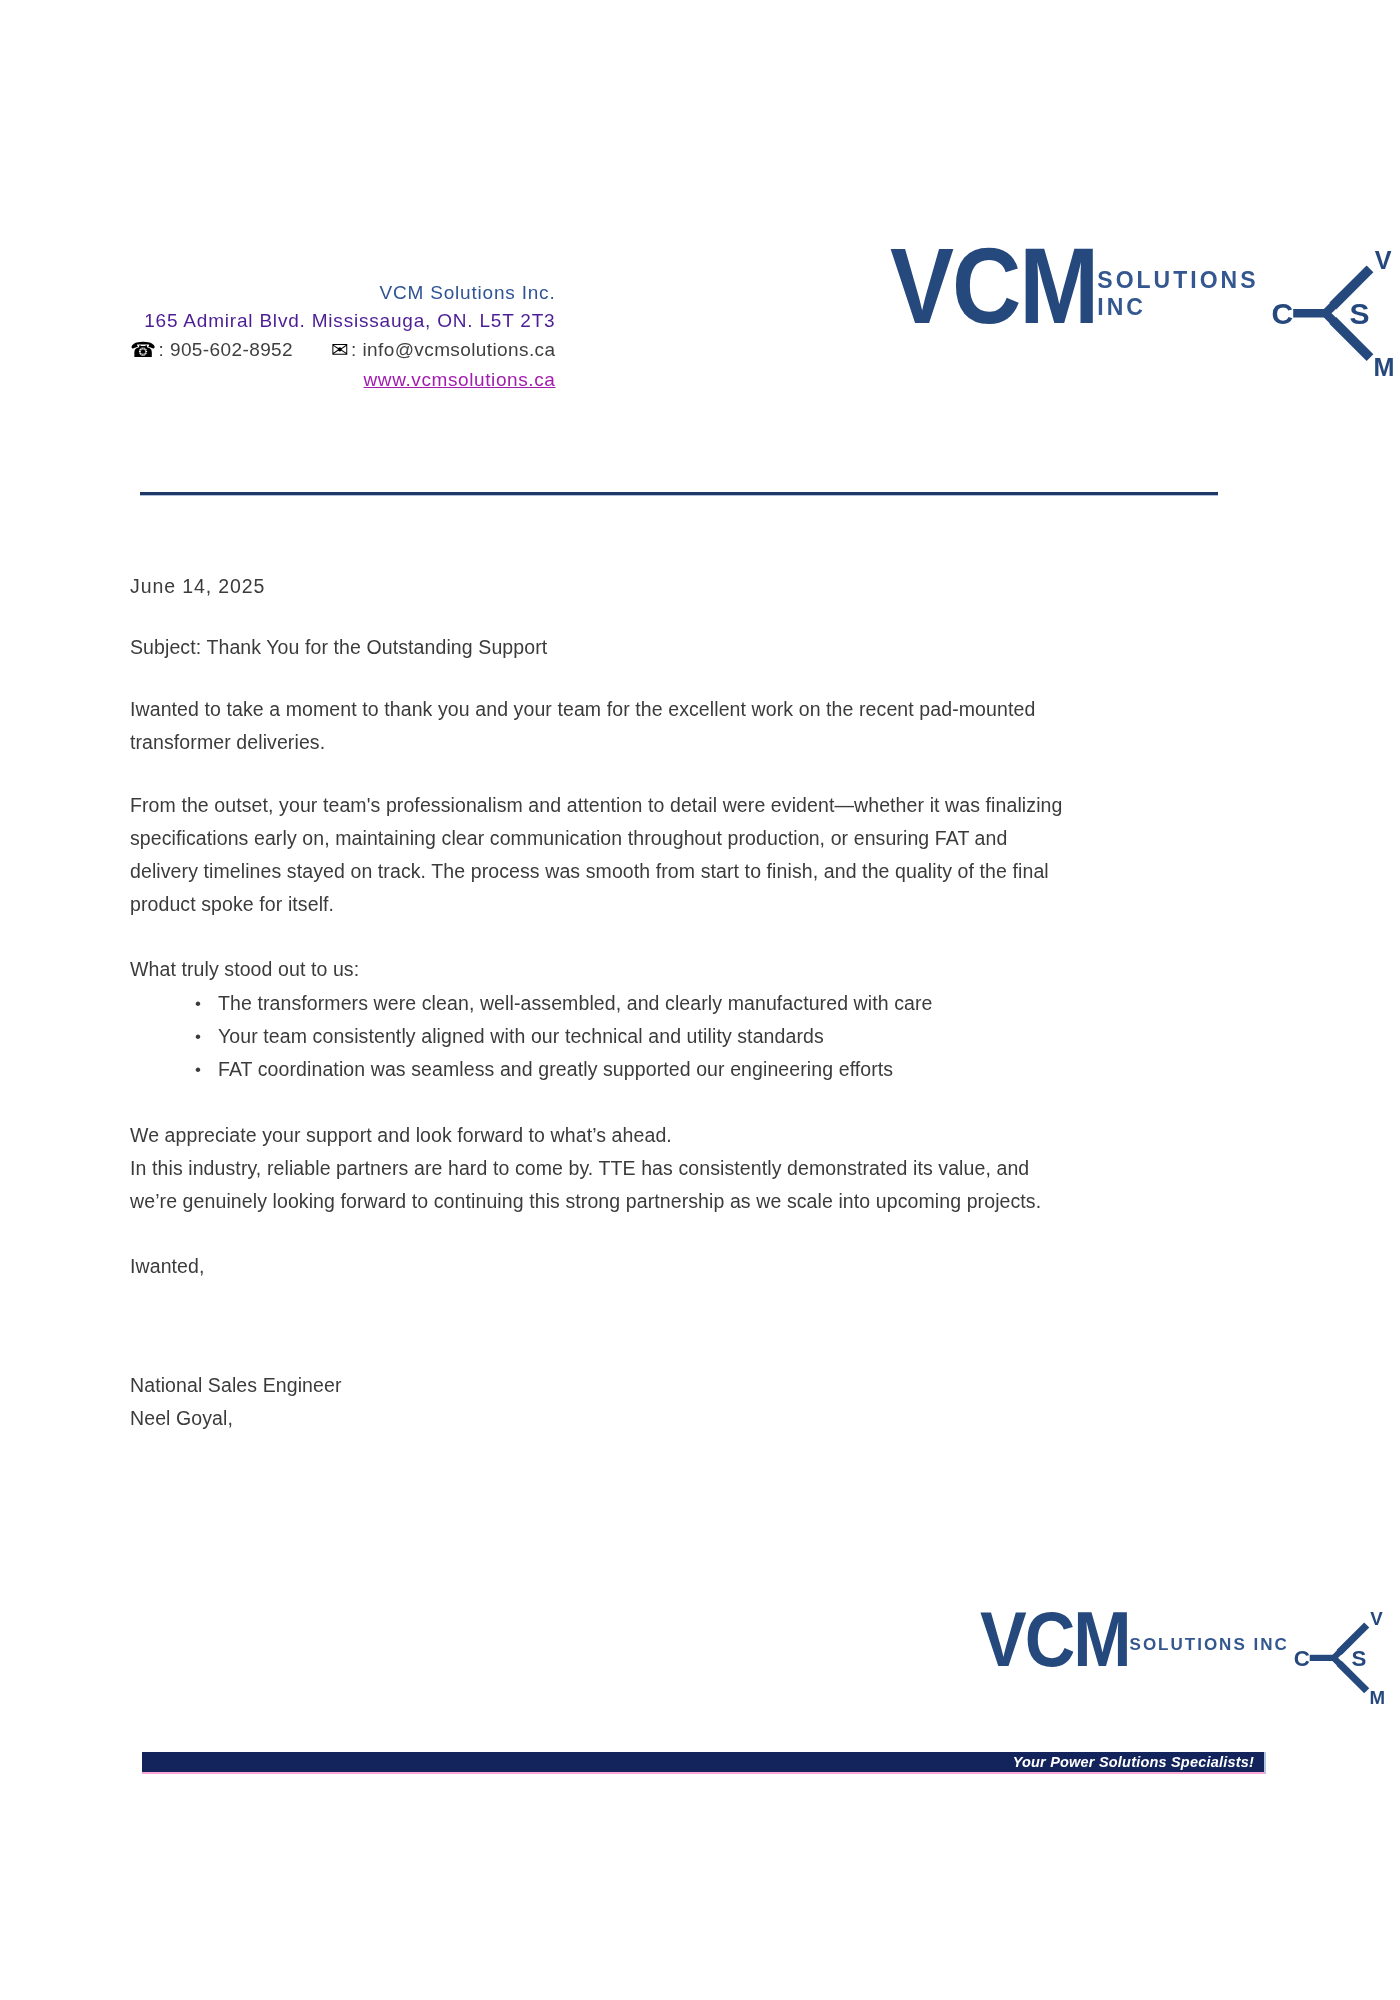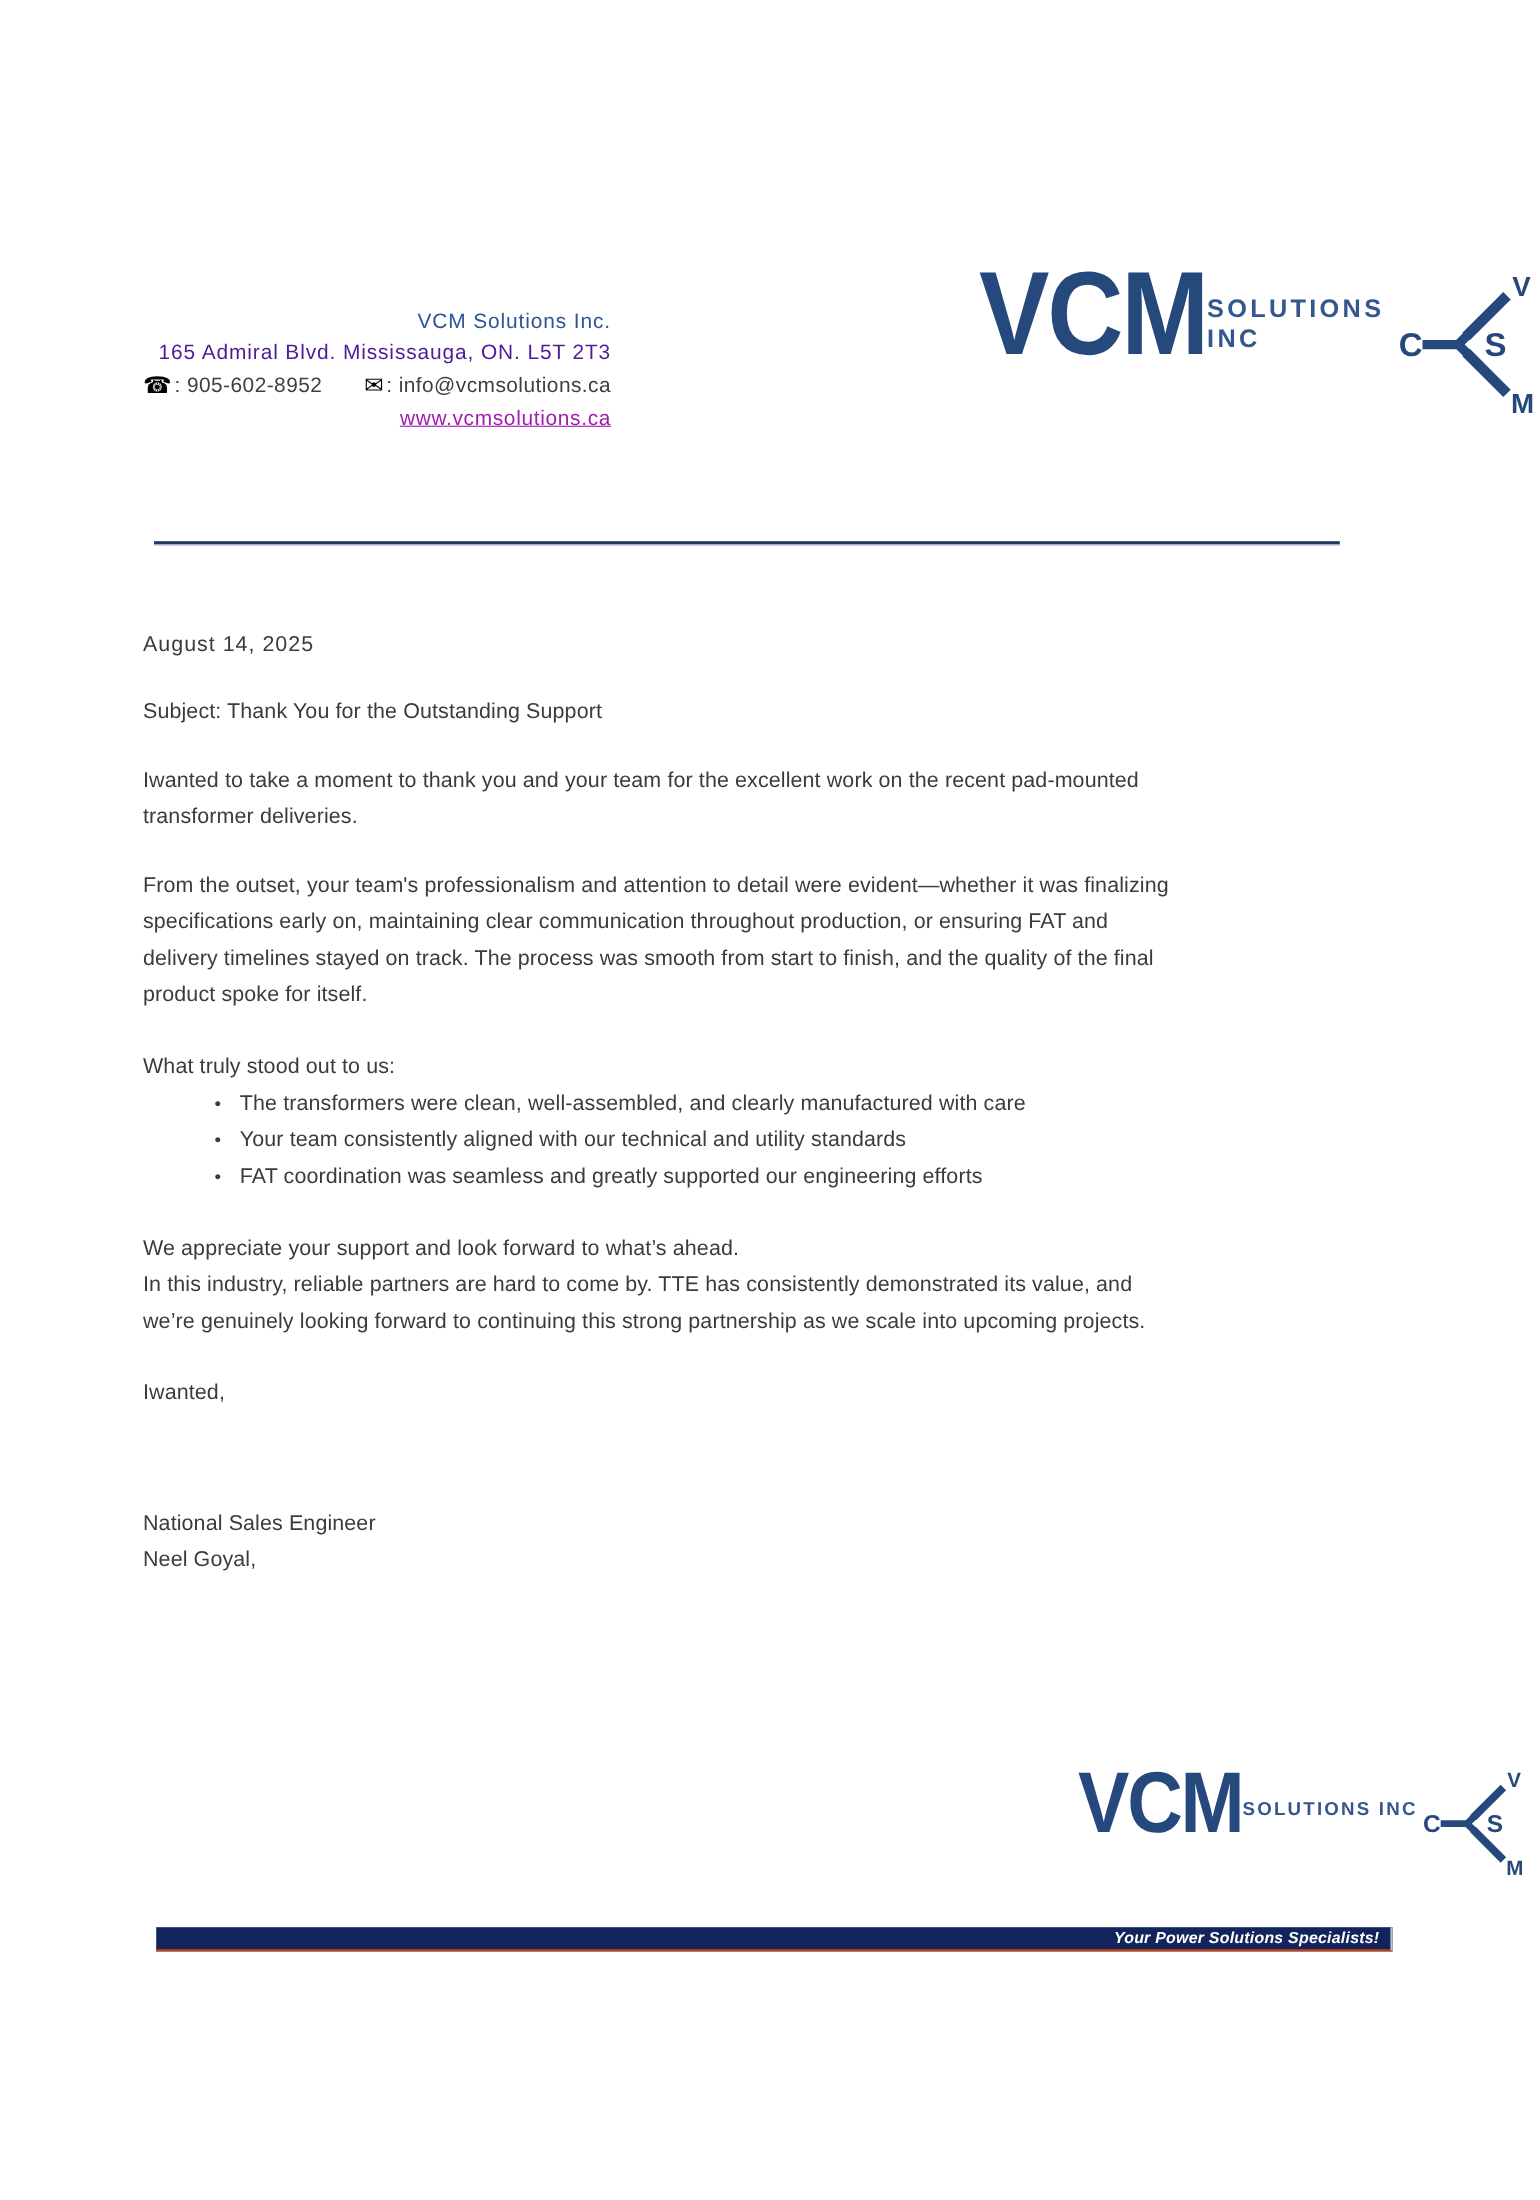--- a/index.html
+++ b/index.html
@@ -63,21 +63,21 @@
   .bullet-text { flex:1; }
   .lt-p3 { margin-top:33px; }
   .lt-closing { margin-top:32px; }
   .lt-signature { margin-top:86px; }
 
   
   .footer-bar {
     position:absolute; left:142px; top:1752px; width:1124px; height:22px;
     background:#13235B;
     border-right:2px solid #B4C4E4;
-    border-bottom:2px solid #c2410c;
+    border-bottom:2px solid #f9a8d4;
     display:flex; align-items:center; justify-content:flex-end;
     padding-right:10px;
   }
   .footer-tagline {
     color:#ffffff; font-size:14.5px; font-style:italic; font-weight:600; letter-spacing:0.2px;
   }
 
   svg text { font-family:"Liberation Sans", sans-serif; font-weight:bold; fill:#26497D; }
 </style>
 </head>
@@ -111,21 +111,21 @@
       <span class="comm-gap"></span>
       <span class="comm-icon">✉</span>
       <span>: info@vcmsolutions.ca</span>
     </div>
     <div class="contact-link">www.vcmsolutions.ca</div>
   </div>
 
   <div class="header-rule"></div>
 
   <div class="body-text">
-    <div class="lt-date">August 14, 2025</div>
+    <div class="lt-date">June 14, 2025</div>
     <div class="lt-subject">Subject: Thank You for the Outstanding Support</div>
     <div class="lt-p1">Iwanted to take a moment to thank you and your team for the excellent work on the recent pad-mounted transformer deliveries.</div>
     <div class="lt-p2">From the outset, your team's professionalism and attention to detail were evident—whether it was finalizing specifications early on, maintaining clear communication throughout production, or ensuring FAT and delivery timelines stayed on track. The process was smooth from start to finish, and the quality of the final product spoke for itself.</div>
     <div class="lt-intro">What truly stood out to us:</div>
     <div class="lt-bullets">
       <div class="bullet-row">
         <span class="bullet-dot">•</span>
         <span class="bullet-text">The transformers were clean, well-assembled, and clearly manufactured with care</span>
       </div>
       <div class="bullet-row">

